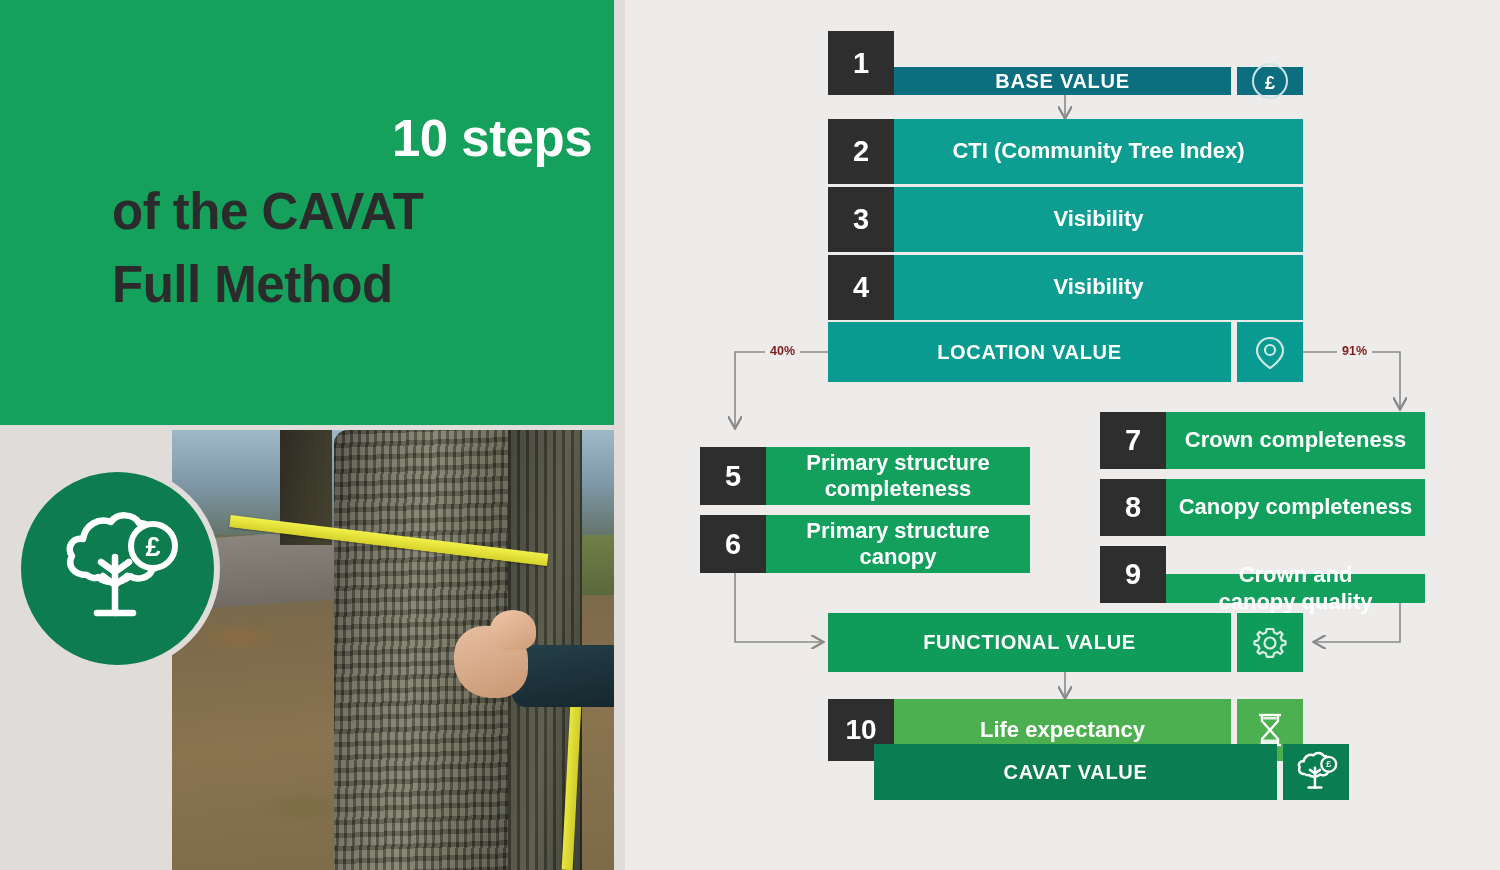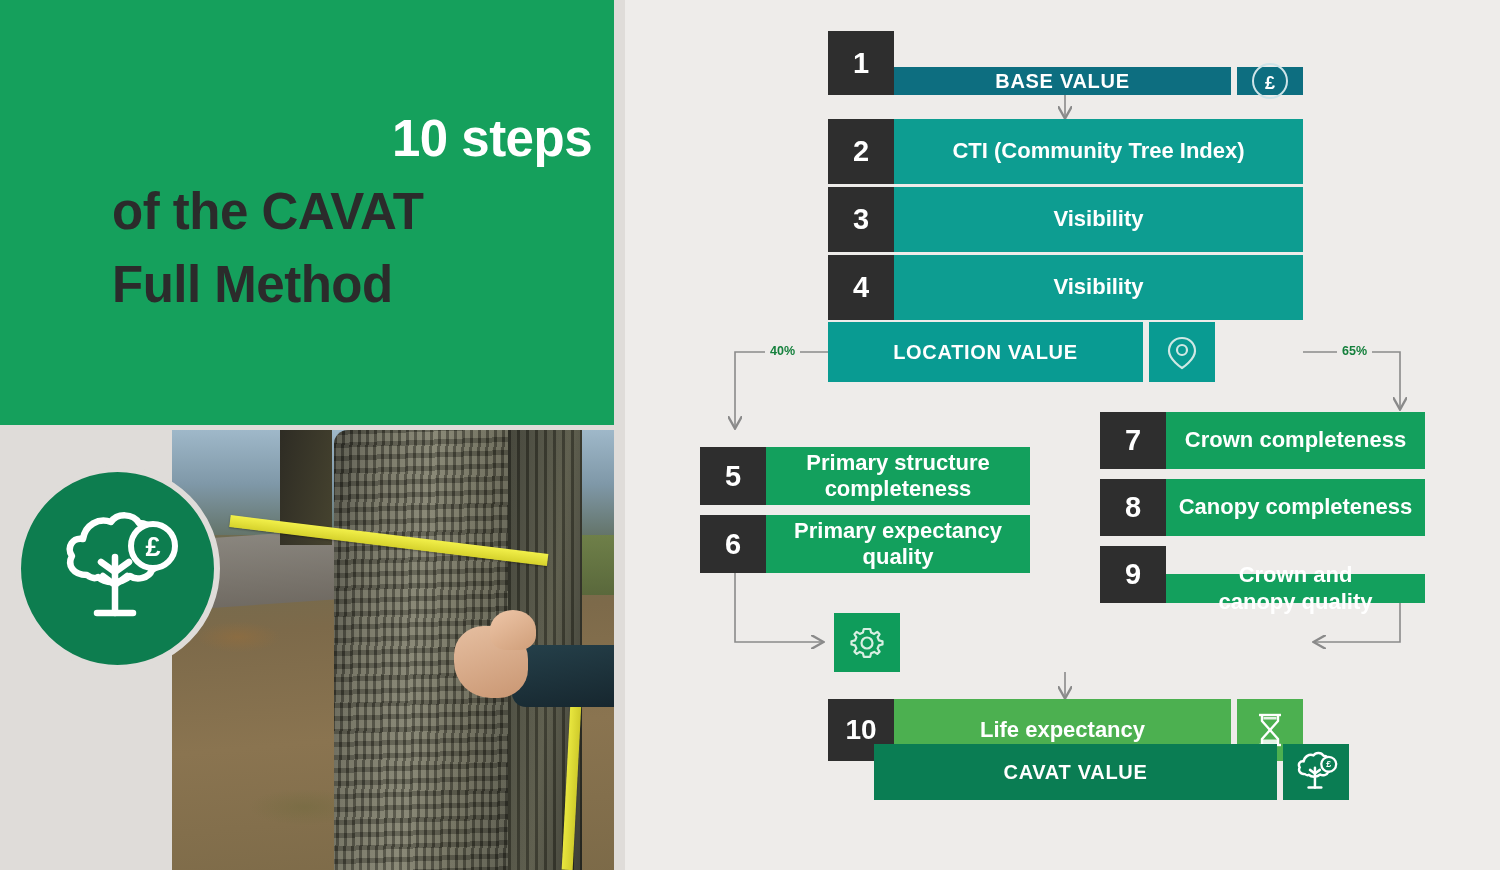--- a/index.html
+++ b/index.html
@@ -131,21 +131,21 @@
   
   .c-base   { background:#0d6e80;margin-top:36px; }
   .c-loc    { background:#0d9d91; }
   .c-locv   { background:#099b92; }
   .c-func   { background:#13a05d; }
   .c-funcv  { background:#0f9c5b; }
   .c-life   { background:#4cb050; }
   .c-cavat  { background:#0a7d53; }
 
   .pct {
-    position:absolute; font-size:12.5px; color:#15803d; font-weight:bold;
+    position:absolute; font-size:12.5px; color:#7f1d1d; font-weight:bold;
     background:#eeecea; padding:0 5px;
   }
 </style>
 </head>
 <body>
 
 <div class="page">
 
   <div class="left-panel">
 
@@ -237,61 +237,62 @@
     <div class="row" style="left:203px; top:187px; width:475px; height:65px;">
       <div class="num">3</div>
       <div class="bar sub c-loc">Visibility</div>
     </div>
 
     <div class="row" style="left:203px; top:255px; width:475px; height:65px;">
       <div class="num">4</div>
       <div class="bar sub c-loc">Visibility</div>
     </div>
 
-    <div class="row" style="left:203px; top:322px; width:387px; height:60px;">
+    <div class="row" style="left:203px; top:322px; width:475px; height:60px;">
       <div class="bar head c-locv">LOCATION VALUE</div>
       <div class="iconbox c-locv">
         <svg width="40" height="44" viewBox="0 0 40 44">
           <path d="M20 8 C12.5 8 7 13.8 7 21 C7 29.5 20 38 20 38 C20 38 33 29.5 33 21 C33 13.8 27.5 8 20 8 Z" fill="none" stroke="#cfe8e4" stroke-width="2.2"></path>
           <circle cx="20" cy="20" r="5" fill="none" stroke="#cfe8e4" stroke-width="2.2"></circle>
         </svg>
       </div>
     </div>
 
     <div class="pct" style="left:140px; top:344px;">40%</div>
-    <div class="pct" style="left:712px; top:344px;">65%</div>
+    <div class="pct" style="left:712px; top:344px;">91%</div>
 
     <div class="row" style="left:75px; top:447px; width:330px; height:58px;">
       <div class="num">5</div>
       <div class="bar sub c-func" style="white-space:pre-line;">Primary structure
 completeness</div>
     </div>
 
     <div class="row" style="left:75px; top:515px; width:330px; height:58px;">
       <div class="num">6</div>
-      <div class="bar sub c-func">Primary expectancy quality</div>
+      <div class="bar sub c-func">Primary structure canopy</div>
     </div>
 
     <div class="row" style="left:475px; top:412px; width:325px; height:57px;">
       <div class="num">7</div>
       <div class="bar sub c-func">Crown completeness</div>
     </div>
 
     <div class="row" style="left:475px; top:479px; width:325px; height:57px;">
       <div class="num">8</div>
       <div class="bar sub c-func">Canopy completeness</div>
     </div>
 
     <div class="row" style="left:475px; top:546px; width:325px; height:57px;">
       <div class="num">9</div>
       <div class="bar sub c-func" style="white-space:pre-line;margin-top:28px;">Crown and
 canopy quality</div>
     </div>
 
     <div class="row" style="left:203px; top:613px; width:475px; height:59px;">
+      <div class="bar head c-funcv">FUNCTIONAL VALUE</div>
       <div class="iconbox c-funcv">
         <svg width="42" height="42" viewBox="0 0 42 42">
           <g fill="none" stroke="#d8efe2" stroke-width="2.2" stroke-linejoin="round">
             <path d="M21 7 l3.2 0 0.9 3.6 3.1 1.3 3.1-2 2.3 2.3 -2 3.1 1.3 3.1 3.6 0.9 0 3.2 -3.6 0.9 -1.3 3.1 2 3.1 -2.3 2.3 -3.1-2 -3.1 1.3 -0.9 3.6 -3.2 0 -3.2 0 -0.9-3.6 -3.1-1.3 -3.1 2 -2.3-2.3 2-3.1 -1.3-3.1 -3.6-0.9 0-3.2 3.6-0.9 1.3-3.1 -2-3.1 2.3-2.3 3.1 2 3.1-1.3 0.9-3.6 Z"></path>
             <circle cx="21" cy="21" r="5.5"></circle>
           </g>
         </svg>
       </div>
     </div>
 

